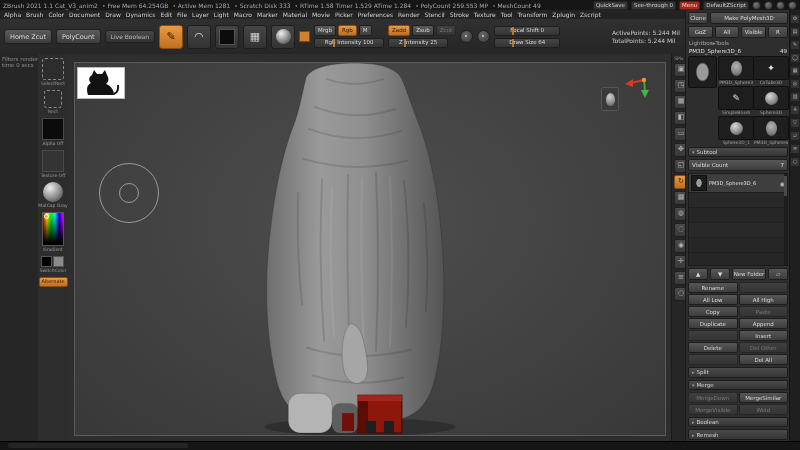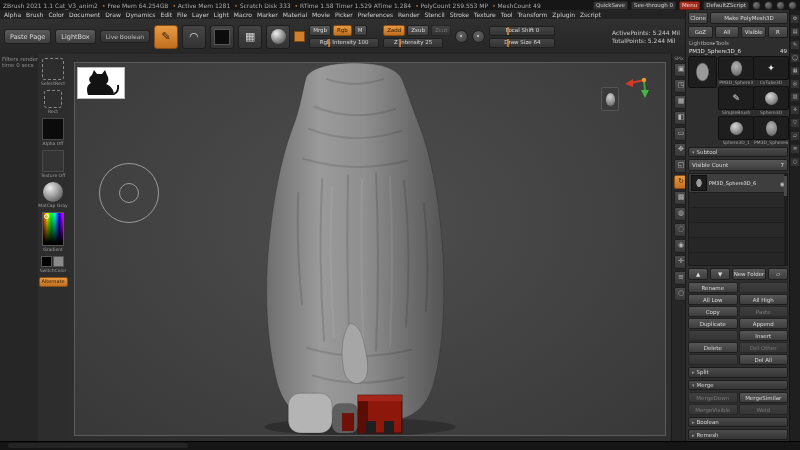--- a/index.html
+++ b/index.html
@@ -189,22 +189,22 @@
       <span class="menu-item">Stencil</span>
       <span class="menu-item">Stroke</span>
       <span class="menu-item">Texture</span>
       <span class="menu-item">Tool</span>
       <span class="menu-item">Transform</span>
       <span class="menu-item">Zplugin</span>
       <span class="menu-item">Zscript</span>
     </div>
 
   <div class="topshelf">
-    <span class="shelf-btn">Paste Page</span>
-    <span class="shelf-btn">LightBox</span>
+    <span class="shelf-btn">Home Zcut</span>
+    <span class="shelf-btn">PolyCount</span>
     <span class="shelf-btn small">Live Boolean</span>
     <span class="tile orange">✎</span>
     <span class="tile">◠</span>
     <span class="tile">
         <i class="alpha-sq"></i>
       </span>
     <span class="tile">▦</span>
     <span class="tile">
         <i class="mat-sph"></i>
       </span>

